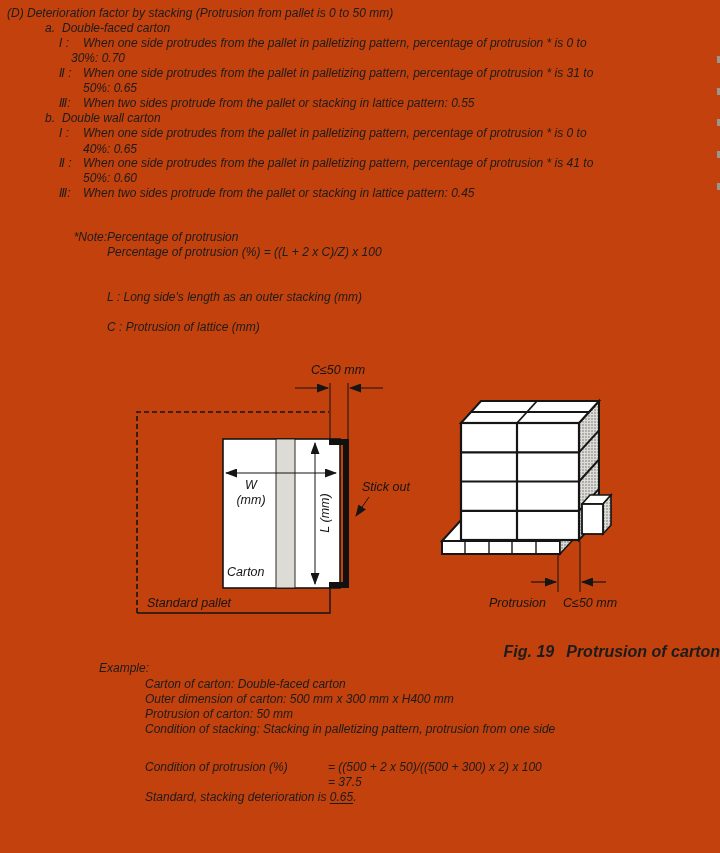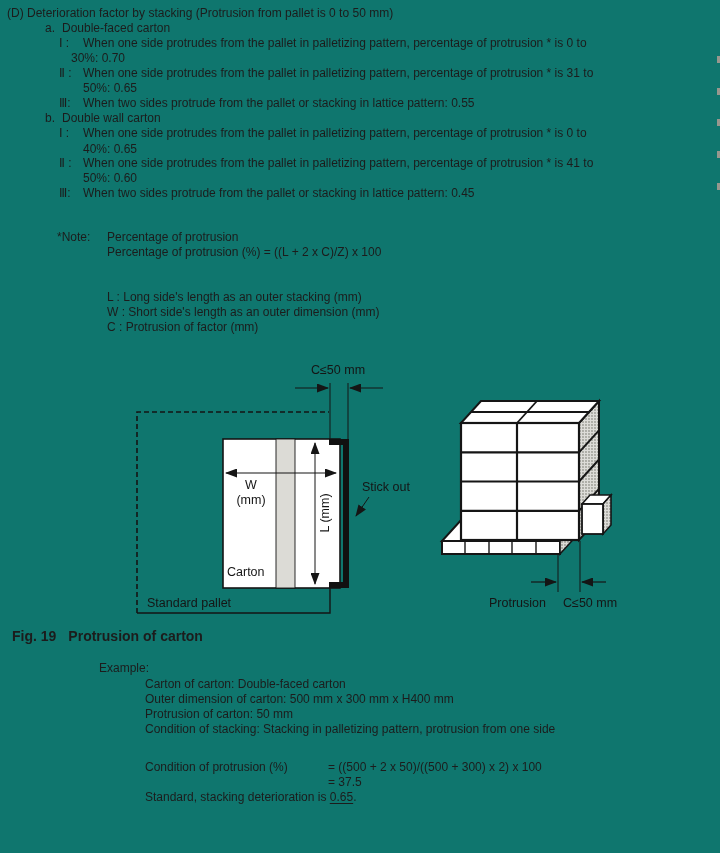--- a/index.html
+++ b/index.html
@@ -1,25 +1,25 @@
 <!DOCTYPE html>
 <html><head>
 <meta charset="utf-8">
 <style>
   html,body{margin:0;padding:0;}
   body{background:#d9d9d6;font-family:"Liberation Sans","DejaVu Sans",sans-serif;}
-  .page{position:relative;width:720px;height:853px;background:#0f766e;overflow:hidden;
-        color:#1c1c1c;}
+  .page{position:relative;width:720px;height:853px;background:#c2410c;overflow:hidden;
+        color:#1c1c1c;font-style:italic;}
   .ln{position:absolute;white-space:nowrap;font-size:12px;line-height:15px;color:#1c1c1c;}
   .rn{display:inline-block;width:24px;}          
   .mk{display:inline-block;width:17px;}          
-  .note-lbl{display:inline-block;width:50px;}    
+  .note-lbl{display:inline-block;width:50px;text-align:right;}    
   .calc-lbl{display:inline-block;width:183px;}   
-  .caption{position:absolute;left:12px;top:628px;width:708px;text-align:left;
-           font-weight:bold;font-size:14px;white-space:nowrap;}
+  .caption{position:absolute;left:12px;top:643px;width:708px;text-align:right;
+           font-weight:bold;font-size:16px;white-space:nowrap;}
   .caption .gap{display:inline-block;width:12px;}
   .u{text-decoration:underline;text-underline-offset:2px;}
   .figwrap{position:absolute;left:0;top:355px;width:608px;height:265px;}
   .fig-svg{display:block;}
   .fig-svg text{font-family:"Liberation Sans","DejaVu Sans",sans-serif;
                 font-size:12.5px;fill:#151515;}
   .edge-mark{position:absolute;right:0;width:3px;height:7px;background:#98978e;}
 </style>
 </head>
 <body>
@@ -62,22 +62,21 @@
 
   <div class="ln" style="left:59px;top:186px">
     <span class="rn">Ⅲ:</span><span>When two sides protrude from the pallet or stacking in lattice pattern: 0.45</span>
   </div>
 
   <div class="ln" style="left:57px;top:230px">
     <span class="note-lbl">*Note:</span><span>Percentage of protrusion</span>
   </div>
   <div class="ln" style="left:107px;top:245px">Percentage of protrusion (%) = ((L + 2 x C)/Z) x 100</div>
   <div class="ln" style="left:107px;top:290px">L : Long side's length as an outer stacking (mm)</div>
-  <div class="ln" style="left:107px;top:305px">W : Short side's length as an outer dimension (mm)</div>
-  <div class="ln" style="left:107px;top:320px">C : Protrusion of factor (mm)</div>
+  <div class="ln" style="left:107px;top:320px">C : Protrusion of lattice (mm)</div>
 
   <div class="figwrap">
     <svg class="fig-svg" width="720" height="265" viewBox="0 0 720 265">
       <defs>
         <marker id="ah" orient="auto" markerUnits="userSpaceOnUse" markerWidth="12" markerHeight="9" refX="11" refY="4.5" viewBox="0 0 12 9">
           <path d="M0,0 L12,4.5 L0,9 z" fill="#151515"></path>
         </marker>
         <marker id="ahr" orient="auto-start-reverse" markerUnits="userSpaceOnUse" markerWidth="12" markerHeight="9" refX="11" refY="4.5" viewBox="0 0 12 9">
           <path d="M0,0 L12,4.5 L0,9 z" fill="#151515"></path>
         </marker>

